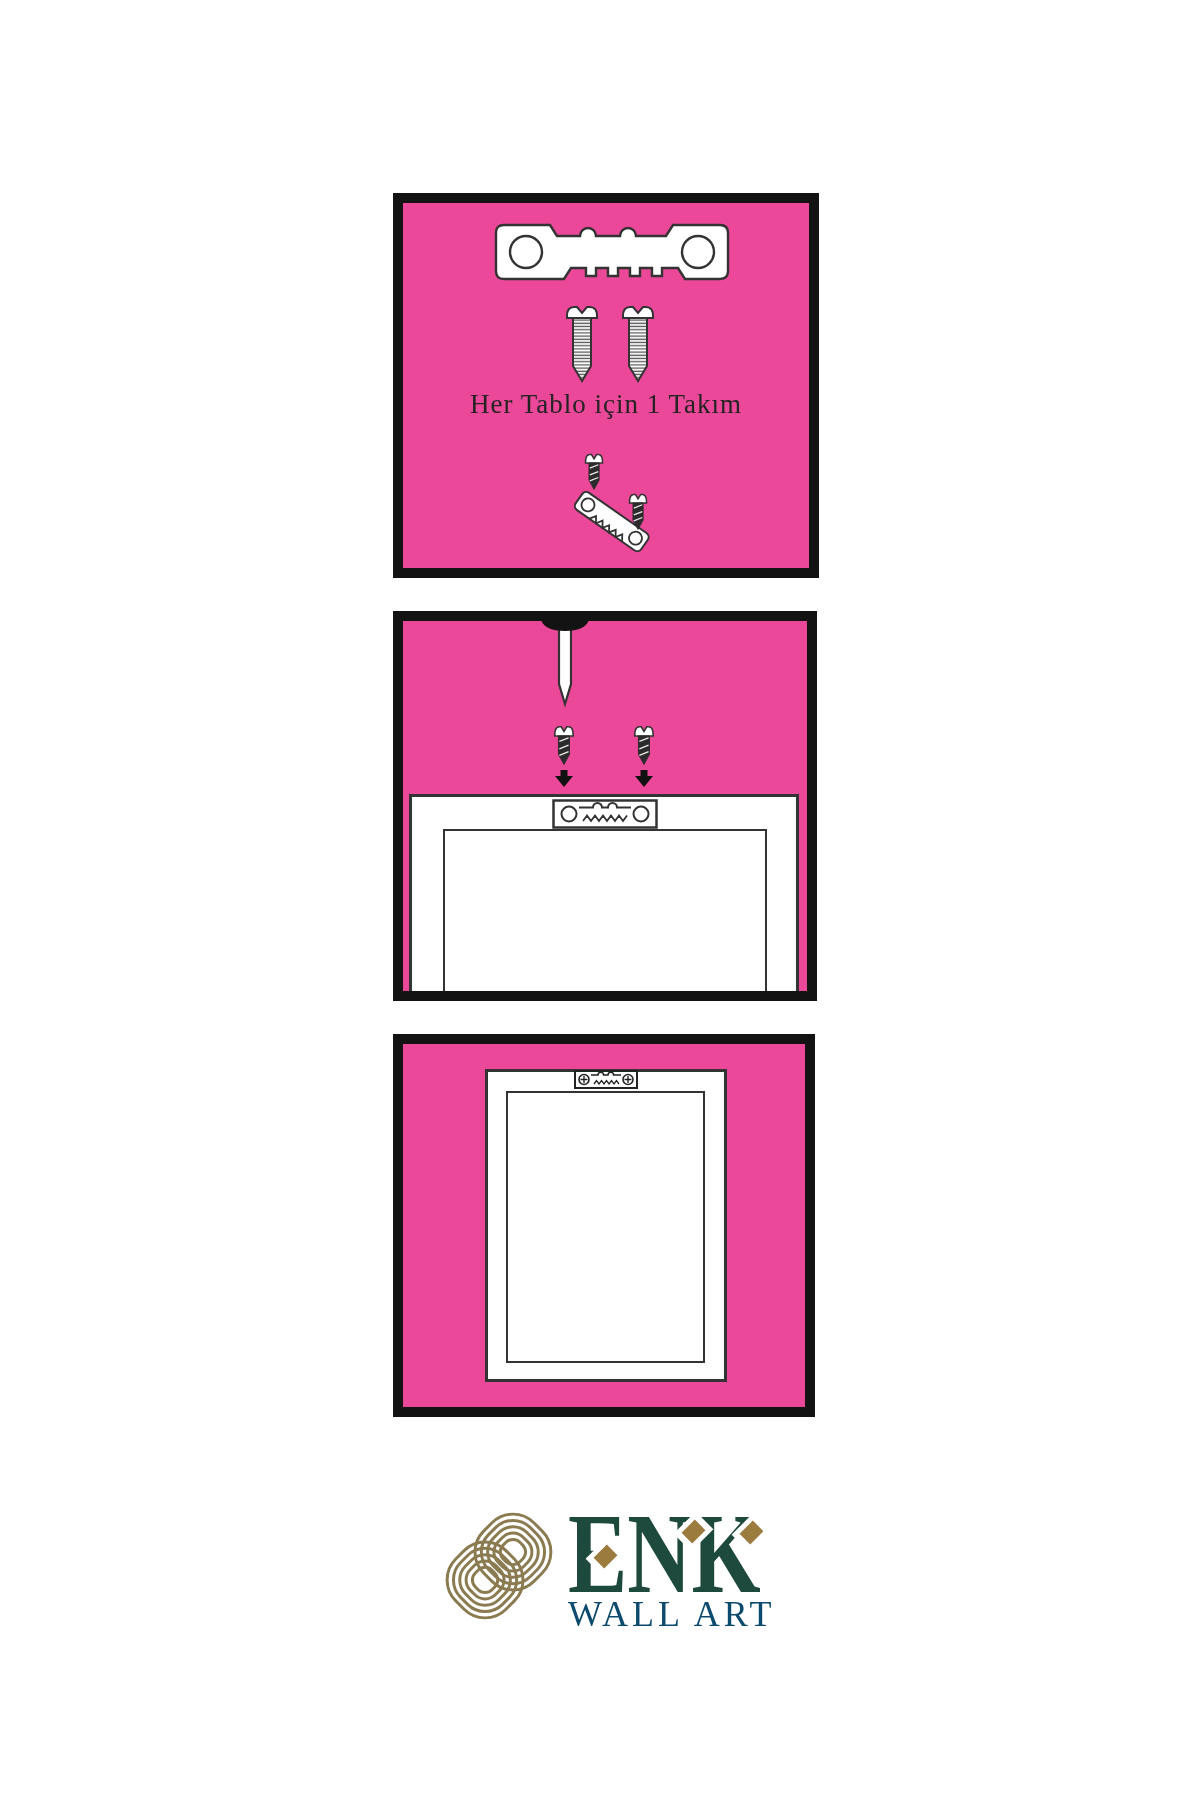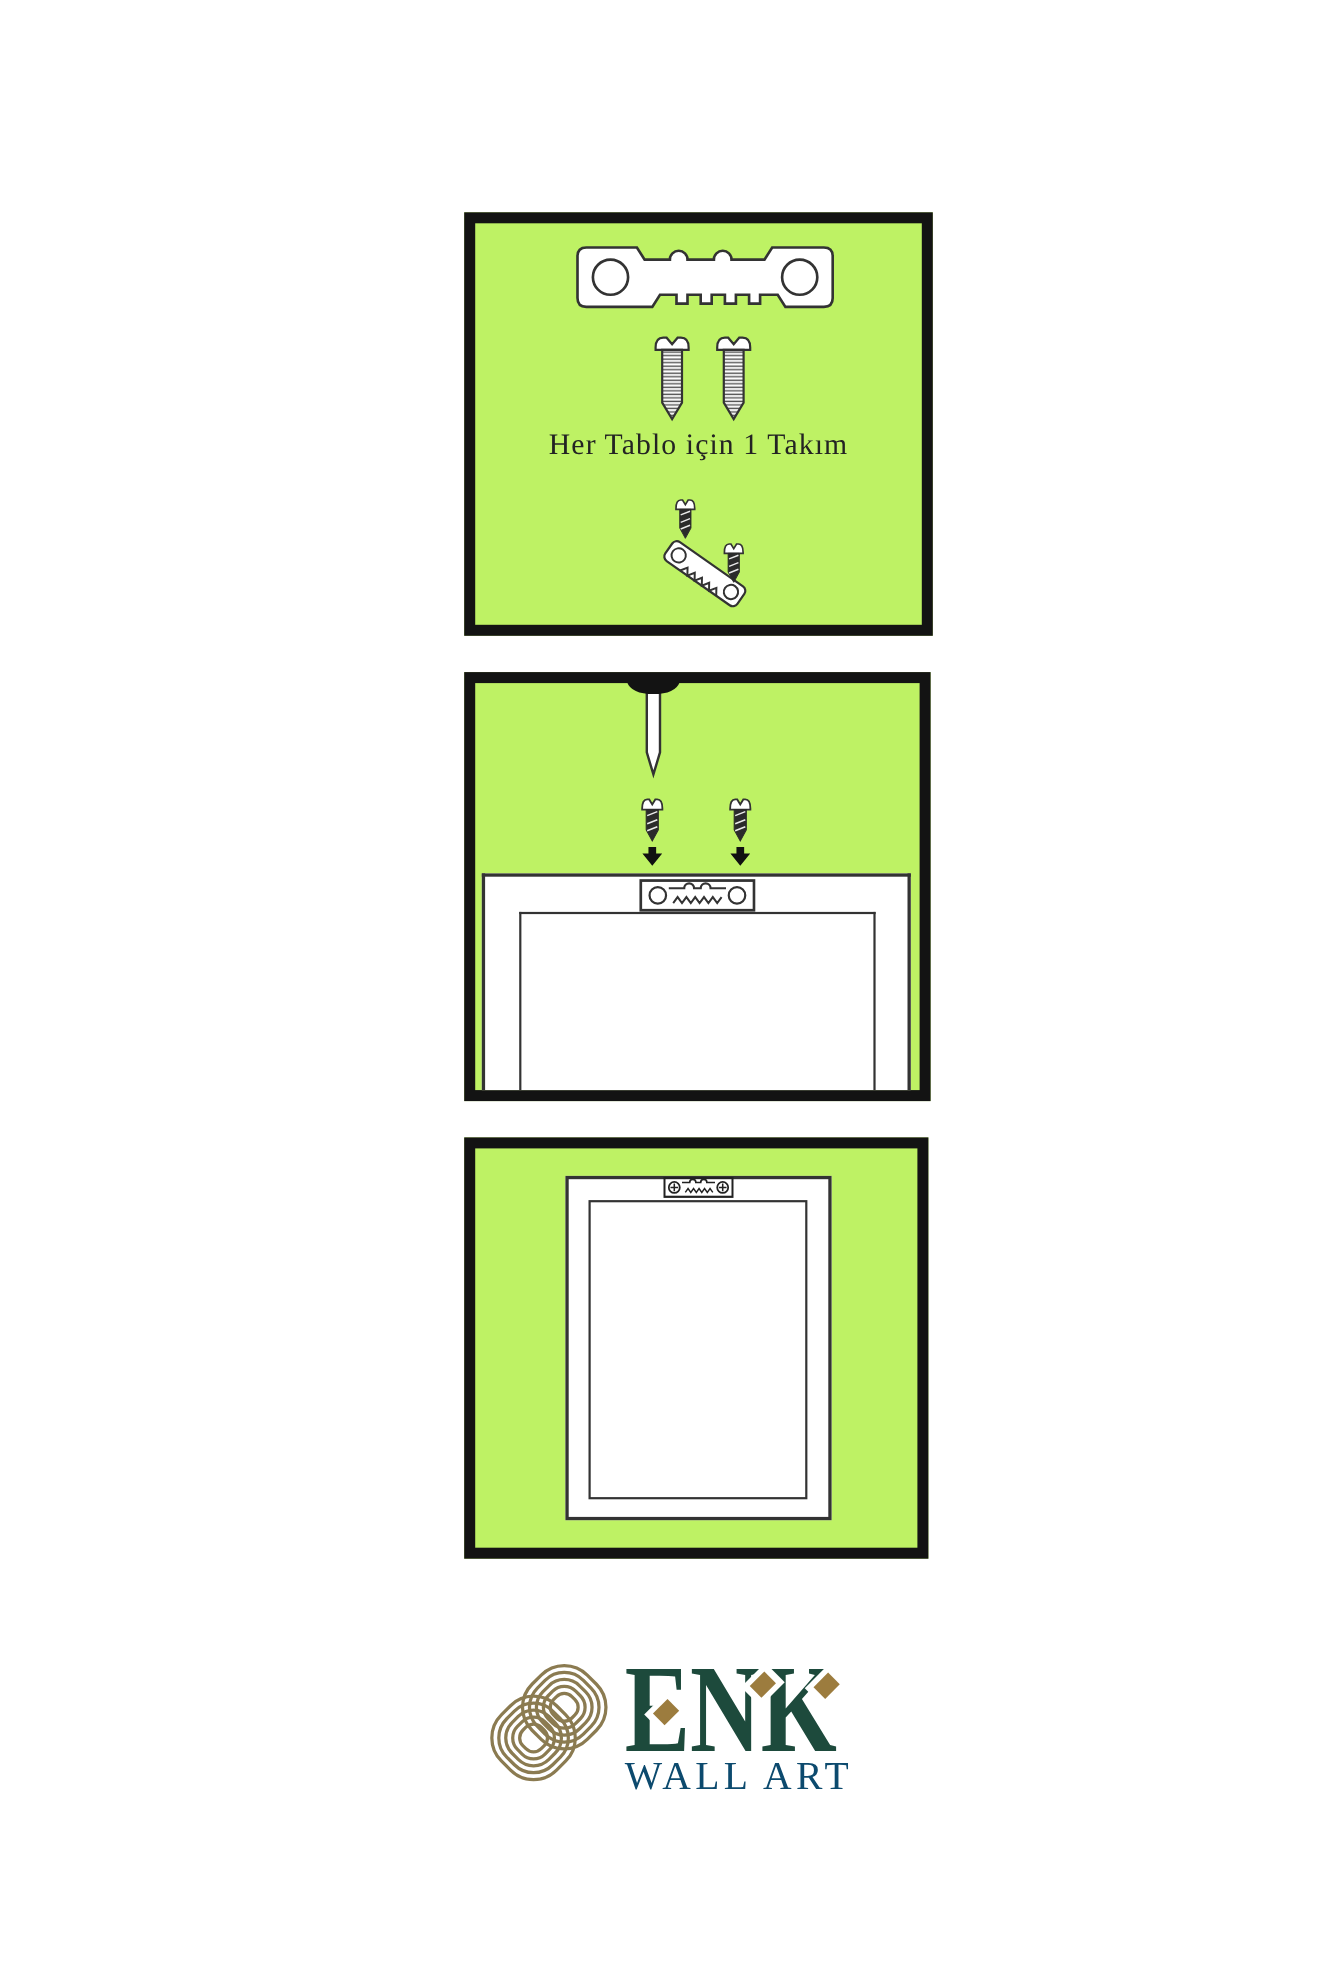--- a/index.html
+++ b/index.html
@@ -2,21 +2,21 @@
 <html><head>
 <meta charset="utf-8">
 <style>
   html,body{margin:0;padding:0;}
   body{
     width:1200px;height:1800px;position:relative;background:#ffffff;
     font-family:"Liberation Serif", serif; overflow:hidden;
   }
   .abs{position:absolute;}
   .panel{
-    position:absolute;border:10px solid #131313;background:#bef264;box-sizing:border-box;margin-left:29px;
+    position:absolute;border:10px solid #131313;background:#ec4899;box-sizing:border-box;
   }
   #panel1{left:393px;top:193px;width:426px;height:385px;}
   #panel2{left:393px;top:611px;width:424px;height:390px;}
   #panel3{left:393px;top:1034px;width:422px;height:383px;}
 
   
   .hanger-large{left:89px;top:19px;width:240px;height:60px;}
   .screw-pair{left:162px;top:100px;width:100px;height:84px;}
   .caption{
     left:0;right:0;top:186px;text-align:center;

